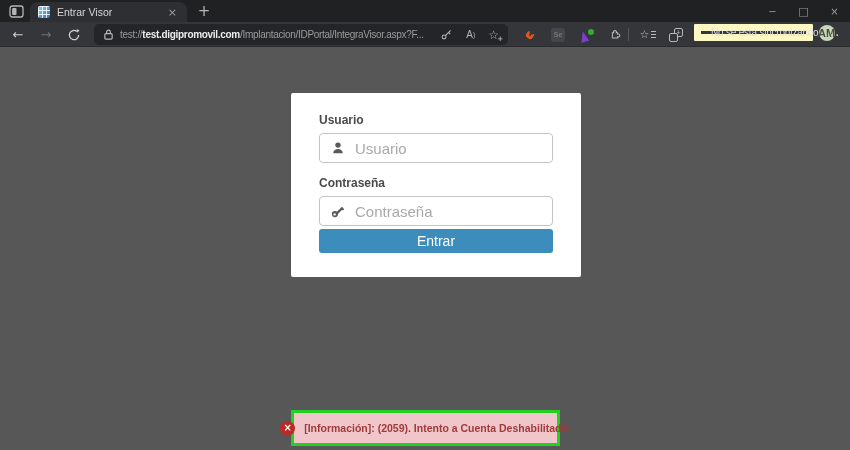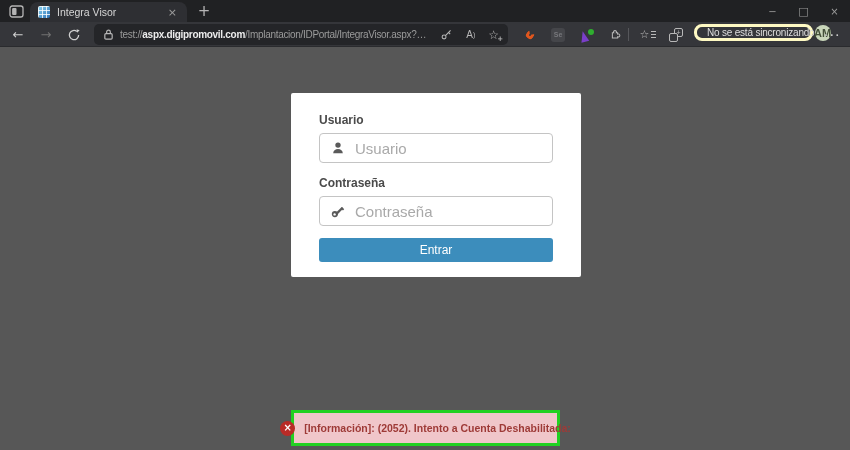--- a/index.html
+++ b/index.html
@@ -45,55 +45,55 @@
   .pg-tri { position:absolute; left:0; bottom:0; width:0; height:0; border-left:4.5px solid transparent; border-right:4.5px solid transparent; border-bottom:11px solid #7a3fc9; transform:rotate(-14deg); }
   .pg-dot { position:absolute; right:0; top:1px; width:6.5px; height:6.5px; border-radius:50%; background:#2fae2f; }
   .tb-divider { left:628px; width:1px; } .tb-divider i { width:1px; height:13px; background:#56575b; }
   .favbar { left:636px; width:24px; color:#b8b8b8; gap:2px; }
   .favbar .lines { display:flex; flex-direction:column; gap:2px; }
   .favbar .lines i { width:5px; height:1px; background:#b8b8b8; }
   .collections { left:664px; width:24px; }
   .coll { position:relative; width:14px; height:14px; }
   .c-back { position:absolute; right:0; top:0; width:9px; height:9px; border:1px solid #b8b8b8; border-radius:2px; display:flex; align-items:center; justify-content:center; font-size:7px; color:#b8b8b8; line-height:1; }
   .c-front { position:absolute; left:0; bottom:0; width:9px; height:9px; border:1px solid #b8b8b8; border-radius:2px; background:#35363a; }
-  .profile-pill { left:694px; top:2px; width:119px; height:17px; border:3px solid #fef9c3; border-radius:8px; display:flex; align-items:center; padding:0 2px 0 10px; position:absolute; }
+  .profile-pill { left:694px; top:2px; width:119px; height:17px; border:7px solid #fef9c3; border-radius:1px; display:flex; align-items:center; padding:0 2px 0 10px; position:absolute; }
   .sync-label { font-size:10px; color:#dedede; white-space:nowrap; flex:1; letter-spacing:-0.2px; }
   .avatar { width:16px; height:16px; border-radius:50%; background:#c9d6ba; color:#44503a; font-size:11px; font-weight:bold; display:flex; align-items:center; justify-content:center; flex:0 0 auto;text-align:right; }
   .menu-dots { left:820px; width:26px; color:#c8c8c8; font-size:11px; font-weight:bold; letter-spacing:2px; }
 
   
   .page { position:absolute; top:48px; left:0; right:0; bottom:0; background:#575757; }
 
   .login-card { position:absolute; left:291px; top:93px; width:290px; height:184px; background:#ffffff; border-radius:2px; padding:20px 28px; }
   .form-label { font-size:12px; font-weight:bold; color:#4a4a4a; margin-bottom:6px; }
   .field { height:30px; border:1px solid #c4c4c4; border-radius:4px; display:flex; align-items:center; padding:0 10px; gap:9px; background:#fff; }
   .field svg { flex:0 0 auto; }
   .field input { border:none; outline:none; flex:1; min-width:0; font-size:15px; color:#333; background:transparent; font-family:"Liberation Sans",sans-serif; }
   .field input::placeholder { color:#a9a9a9; opacity:1; }
   .group-2 { margin-top:13px; }
-  .submit-btn { margin-top:12px; width:100%; height:24px; background:#3c8dbc; border:none; border-radius:3px; color:#ffffff; font-size:12px; font-family:"Liberation Sans",sans-serif; cursor:pointer; display:block; }
+  .submit-btn { margin-top:3px; width:100%; height:24px; background:#3c8dbc; border:none; border-radius:3px; color:#ffffff; font-size:14px; font-family:"Liberation Sans",sans-serif; cursor:pointer; display:block; }
 
   
   .toast-highlight { position:absolute; left:291px; top:410px; width:269px; height:36px; border:3px solid #22d122; background:#f0c6ca; display:flex; align-items:center; justify-content:center; gap:9px; padding:0 6px; }
   .toast-err-icon { width:15px; height:15px; border-radius:50%; background:#b92b27; color:#fff; font-size:10px; font-weight:bold; display:flex; align-items:center; justify-content:center; flex:0 0 auto; line-height:1; }
   .toast-msg { font-size:10.5px; font-weight:bold; color:#9e3a37; white-space:nowrap; }
 </style>
 </head>
 <body>
 
 <div class="titlebar">
   <div class="tab-actions">
     <svg width="15" height="13" viewBox="0 0 15 13">
         <rect x="1" y="1" width="13" height="11" rx="2.2" fill="none" stroke="#b4b4b4" stroke-width="1.3"></rect>
         <rect x="3.1" y="3.1" width="4.4" height="6.8" rx="1" fill="#b4b4b4"></rect>
       </svg>
   </div>
   <div class="tab">
     <span class="favicon"></span>
-    <span class="tab-title">Integra Visor</span>
+    <span class="tab-title">Entrar Visor</span>
     <span class="tab-close glyph">×</span>
   </div>
   <div class="newtab glyph">+</div>
   <div class="win-controls">
     <div class="win-btn glyph">−</div>
     <div class="win-btn max glyph">□</div>
     <div class="win-btn glyph">×</div>
   </div>
 </div>
 
@@ -107,21 +107,21 @@
       </svg>
   </div>
 
   <div class="tb addr">
     <span style="display:flex;">
       <svg width="11" height="13" viewBox="0 0 12 14" fill="none" stroke="#b8b8b8" stroke-width="1.3">
           <rect x="2" y="6" width="8" height="6" rx="1.2"></rect>
           <path d="M4 6 V4.2 a2 2 0 0 1 4 0 V6"></path>
         </svg>
     </span>
-    <span class="addr-url"><span>test://</span><b>aspx.digipromovil.com</b><span>/Implantacion/IDPortal/IntegraVisor.aspx?F...</span></span>
+    <span class="addr-url"><span>test://</span><b>test.digipromovil.com</b><span>/Implantacion/IDPortal/IntegraVisor.aspx?F...</span></span>
     <span class="addr-icon">
       <svg width="13" height="13" viewBox="0 0 16 16" fill="none" stroke="#b8b8b8" stroke-width="1.3">
           <circle cx="5" cy="11" r="2.4"></circle>
           <path d="M7 9 L13 3 M10.5 5.5 L12.5 7.5"></path>
         </svg>
     </span>
     <span class="addr-icon aloud">
         <span>A</span>
         <sup>)</sup>
       </span>
@@ -197,16 +197,16 @@
             </g>
           </svg>
         <input type="password" placeholder="Contraseña" style="">
       </div>
     </div>
     <button class="submit-btn">Entrar</button>
   </div>
 
   <div class="toast-highlight" style="top:362px;">
     <span class="toast-err-icon glyph">×</span>
-    <span class="toast-msg">[Información]: (2052). Intento a Cuenta Deshabilitada:</span>
+    <span class="toast-msg">[Información]: (2059). Intento a Cuenta Deshabilitada:</span>
   </div>
 
 </div>
 
 </body></html>

